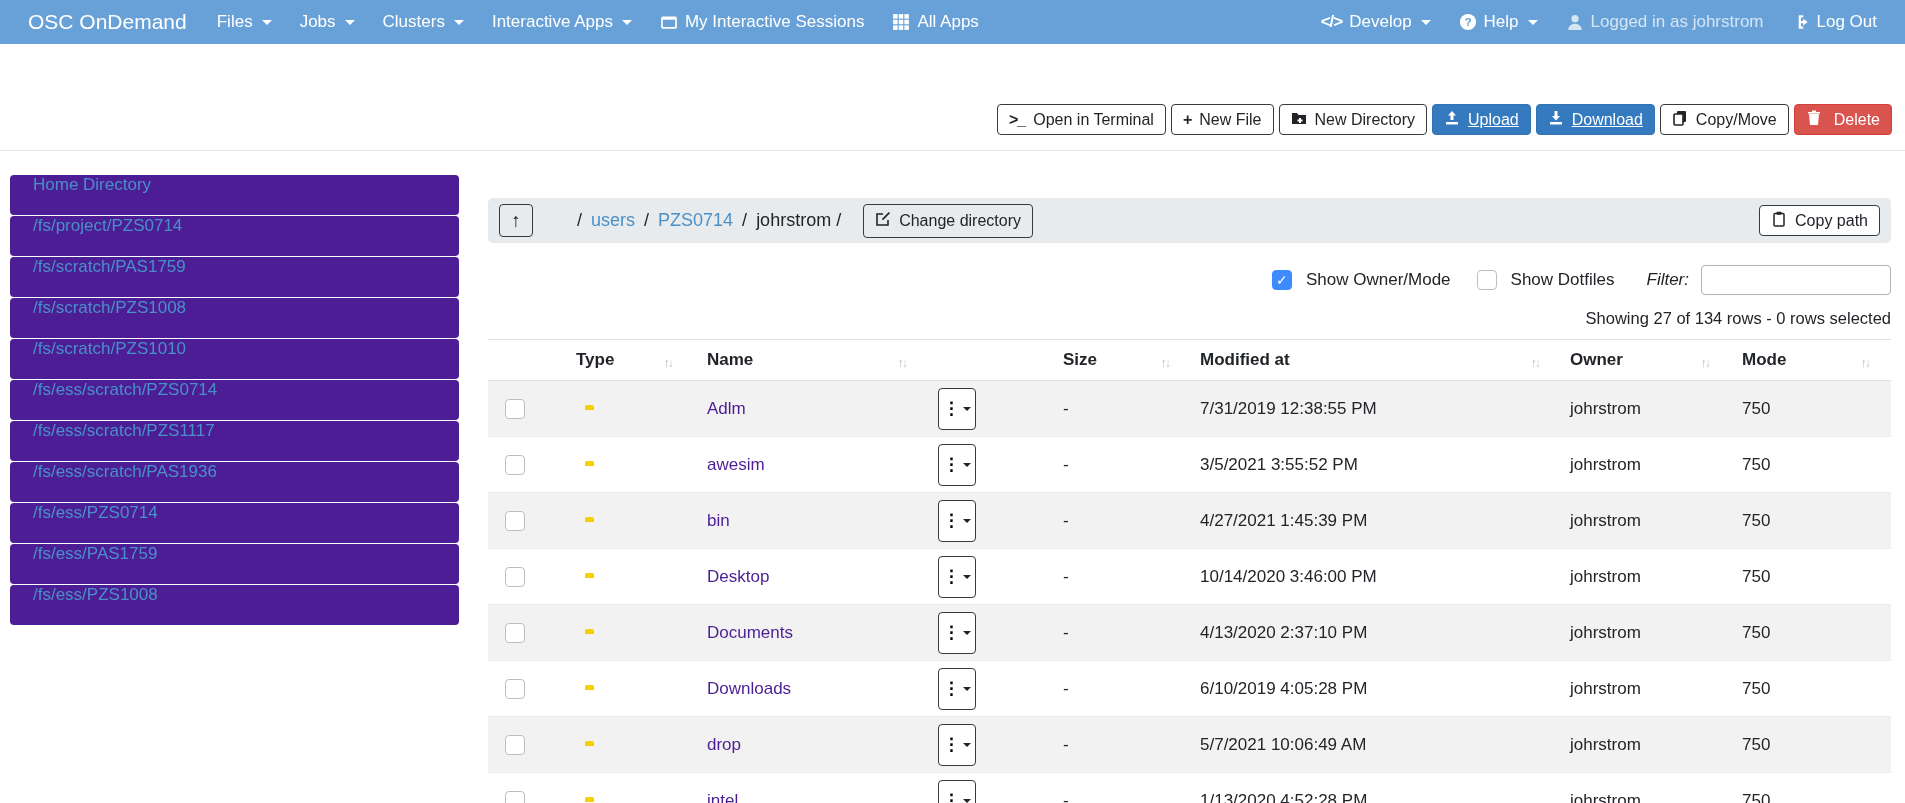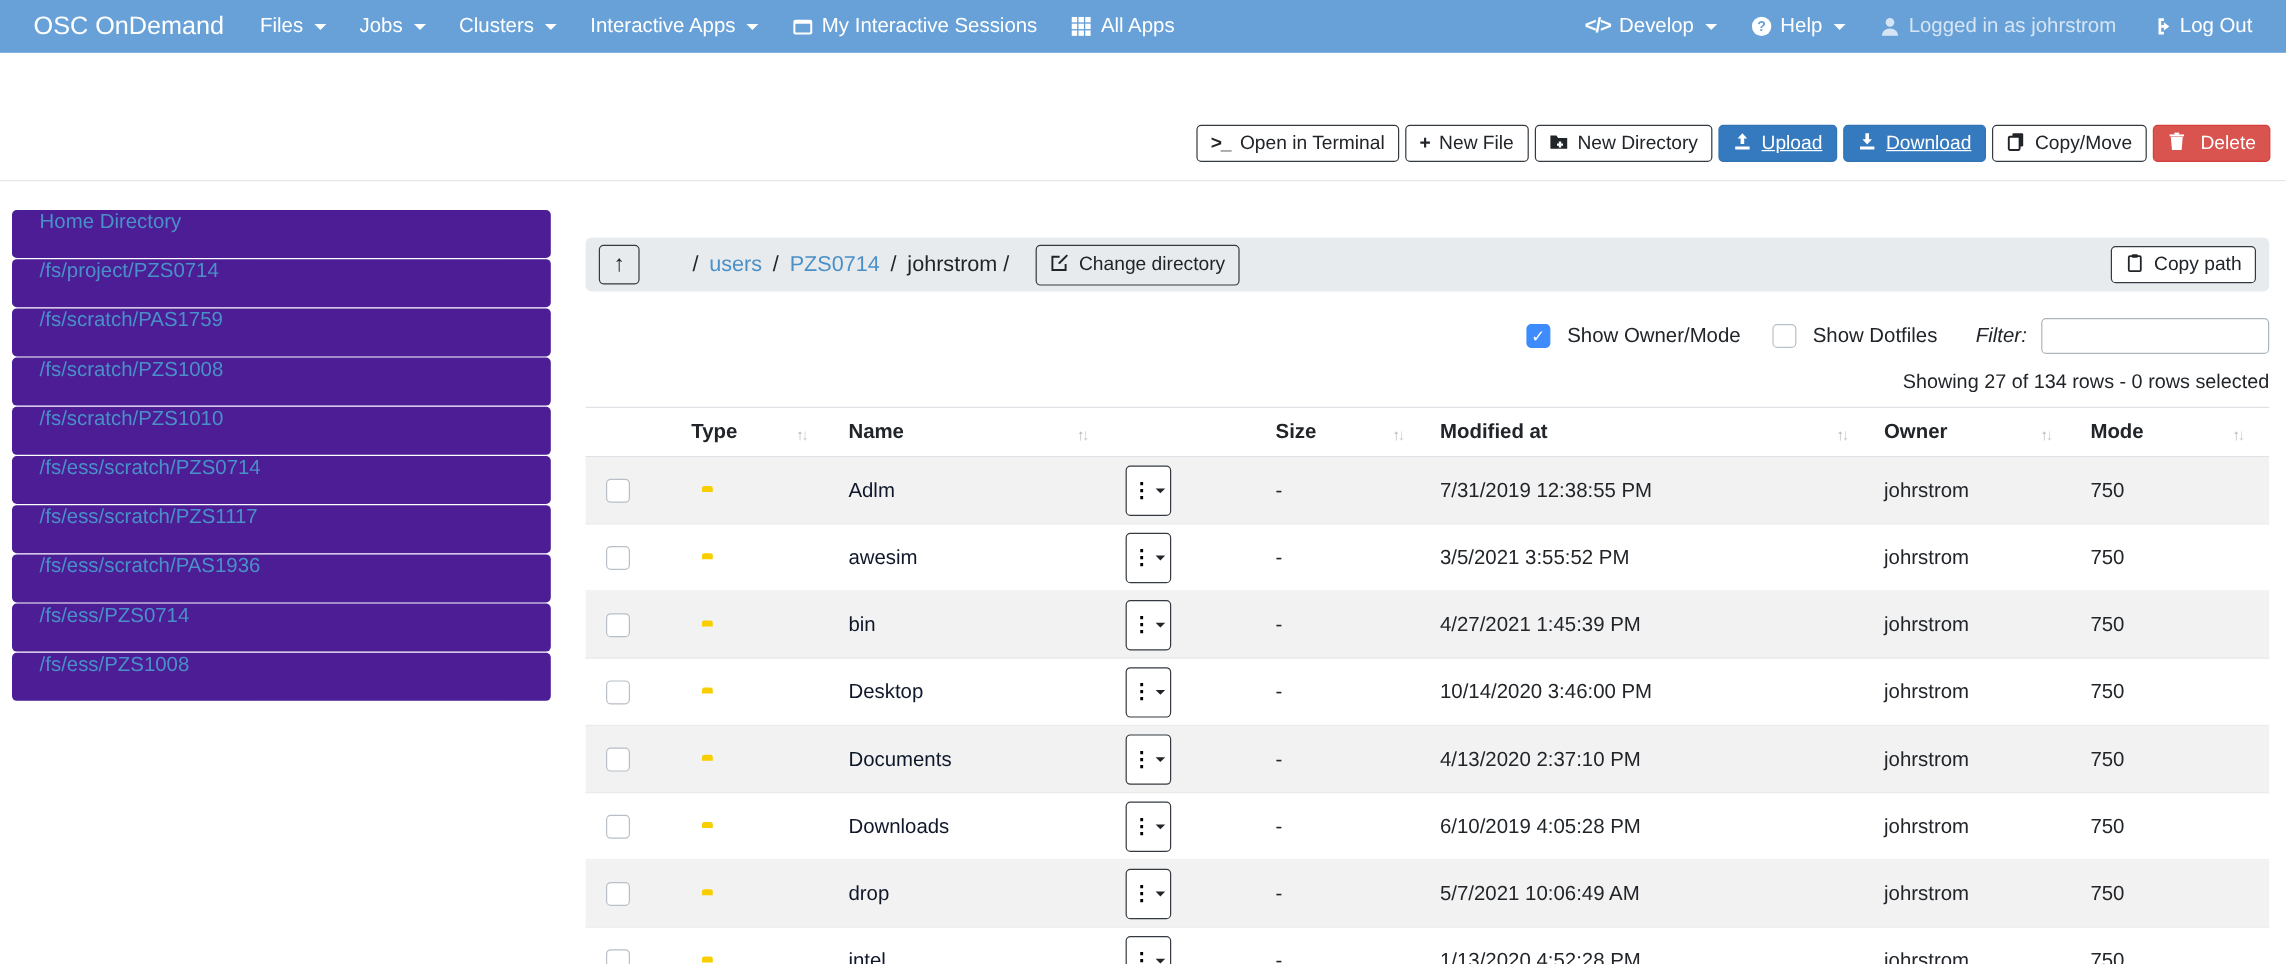--- a/index.html
+++ b/index.html
@@ -75,21 +75,21 @@
   .sort .u { color:#b4b9be; } .sort .d { color:#c8cdd2; }
   .row { height:56px; font-size:17px; border-bottom:1px solid #e9ecef; }
   .row.striped { background:#f2f2f2; }
   .cell { padding-left:15px; }
   .c-check { display:flex; justify-content:flex-start; padding-left:17px; }
   .rowchk { width:20px; height:20px; border:1px solid #b9bfc6; border-radius:4px; background:#fff; cursor:pointer; }
   .c-type { padding-left:37px; }
   .folder { width:20px; height:16px; position:relative; background:#f8ce00; border-radius:2px; }
   .folder:before { content:""; position:absolute; top:-4px; left:0; width:9px; height:5px;
     background:#f8ce00; border-radius:2px 2px 0 0; }
-  .c-name a { color:#0f172a; text-decoration:none; font-size:17px; cursor:pointer; padding-left:19px; display:inline-block; }
+  .c-name a { color:#4c1d95; text-decoration:none; font-size:17px; cursor:pointer; padding-left:19px; display:inline-block; }
   .menu-btn { width:38px; height:42px; background:#fff; border:1px solid #343a40; border-radius:4px;
     display:flex; align-items:center; justify-content:center; gap:3px; cursor:pointer; }
   .menu-btn .dots { font-size:17px; font-weight:bold; }
   .menu-btn .mcaret { width:0; height:0; border-left:4px solid transparent;
     border-right:4px solid transparent; border-top:4px solid #212529; }
   .mono-icon { font-weight:bold; letter-spacing:-1px; }
 </style>
 </head>
 <body>
 
@@ -255,20 +255,23 @@
   <div class="side-item">
       <span>/fs/ess/scratch/PZS1117</span>
     </div>
   <div class="side-item">
       <span>/fs/ess/scratch/PAS1936</span>
     </div>
   <div class="side-item">
       <span>/fs/ess/PZS0714</span>
     </div>
   <div class="side-item">
+      <span>/fs/ess/PAS1759</span>
+    </div>
+  <div class="side-item">
       <span>/fs/ess/PZS1008</span>
     </div>
 </div>
 
 <div class="main">
 
   <div class="crumbbar">
     <button class="upbtn">
       <span>↑</span>
     </button>

